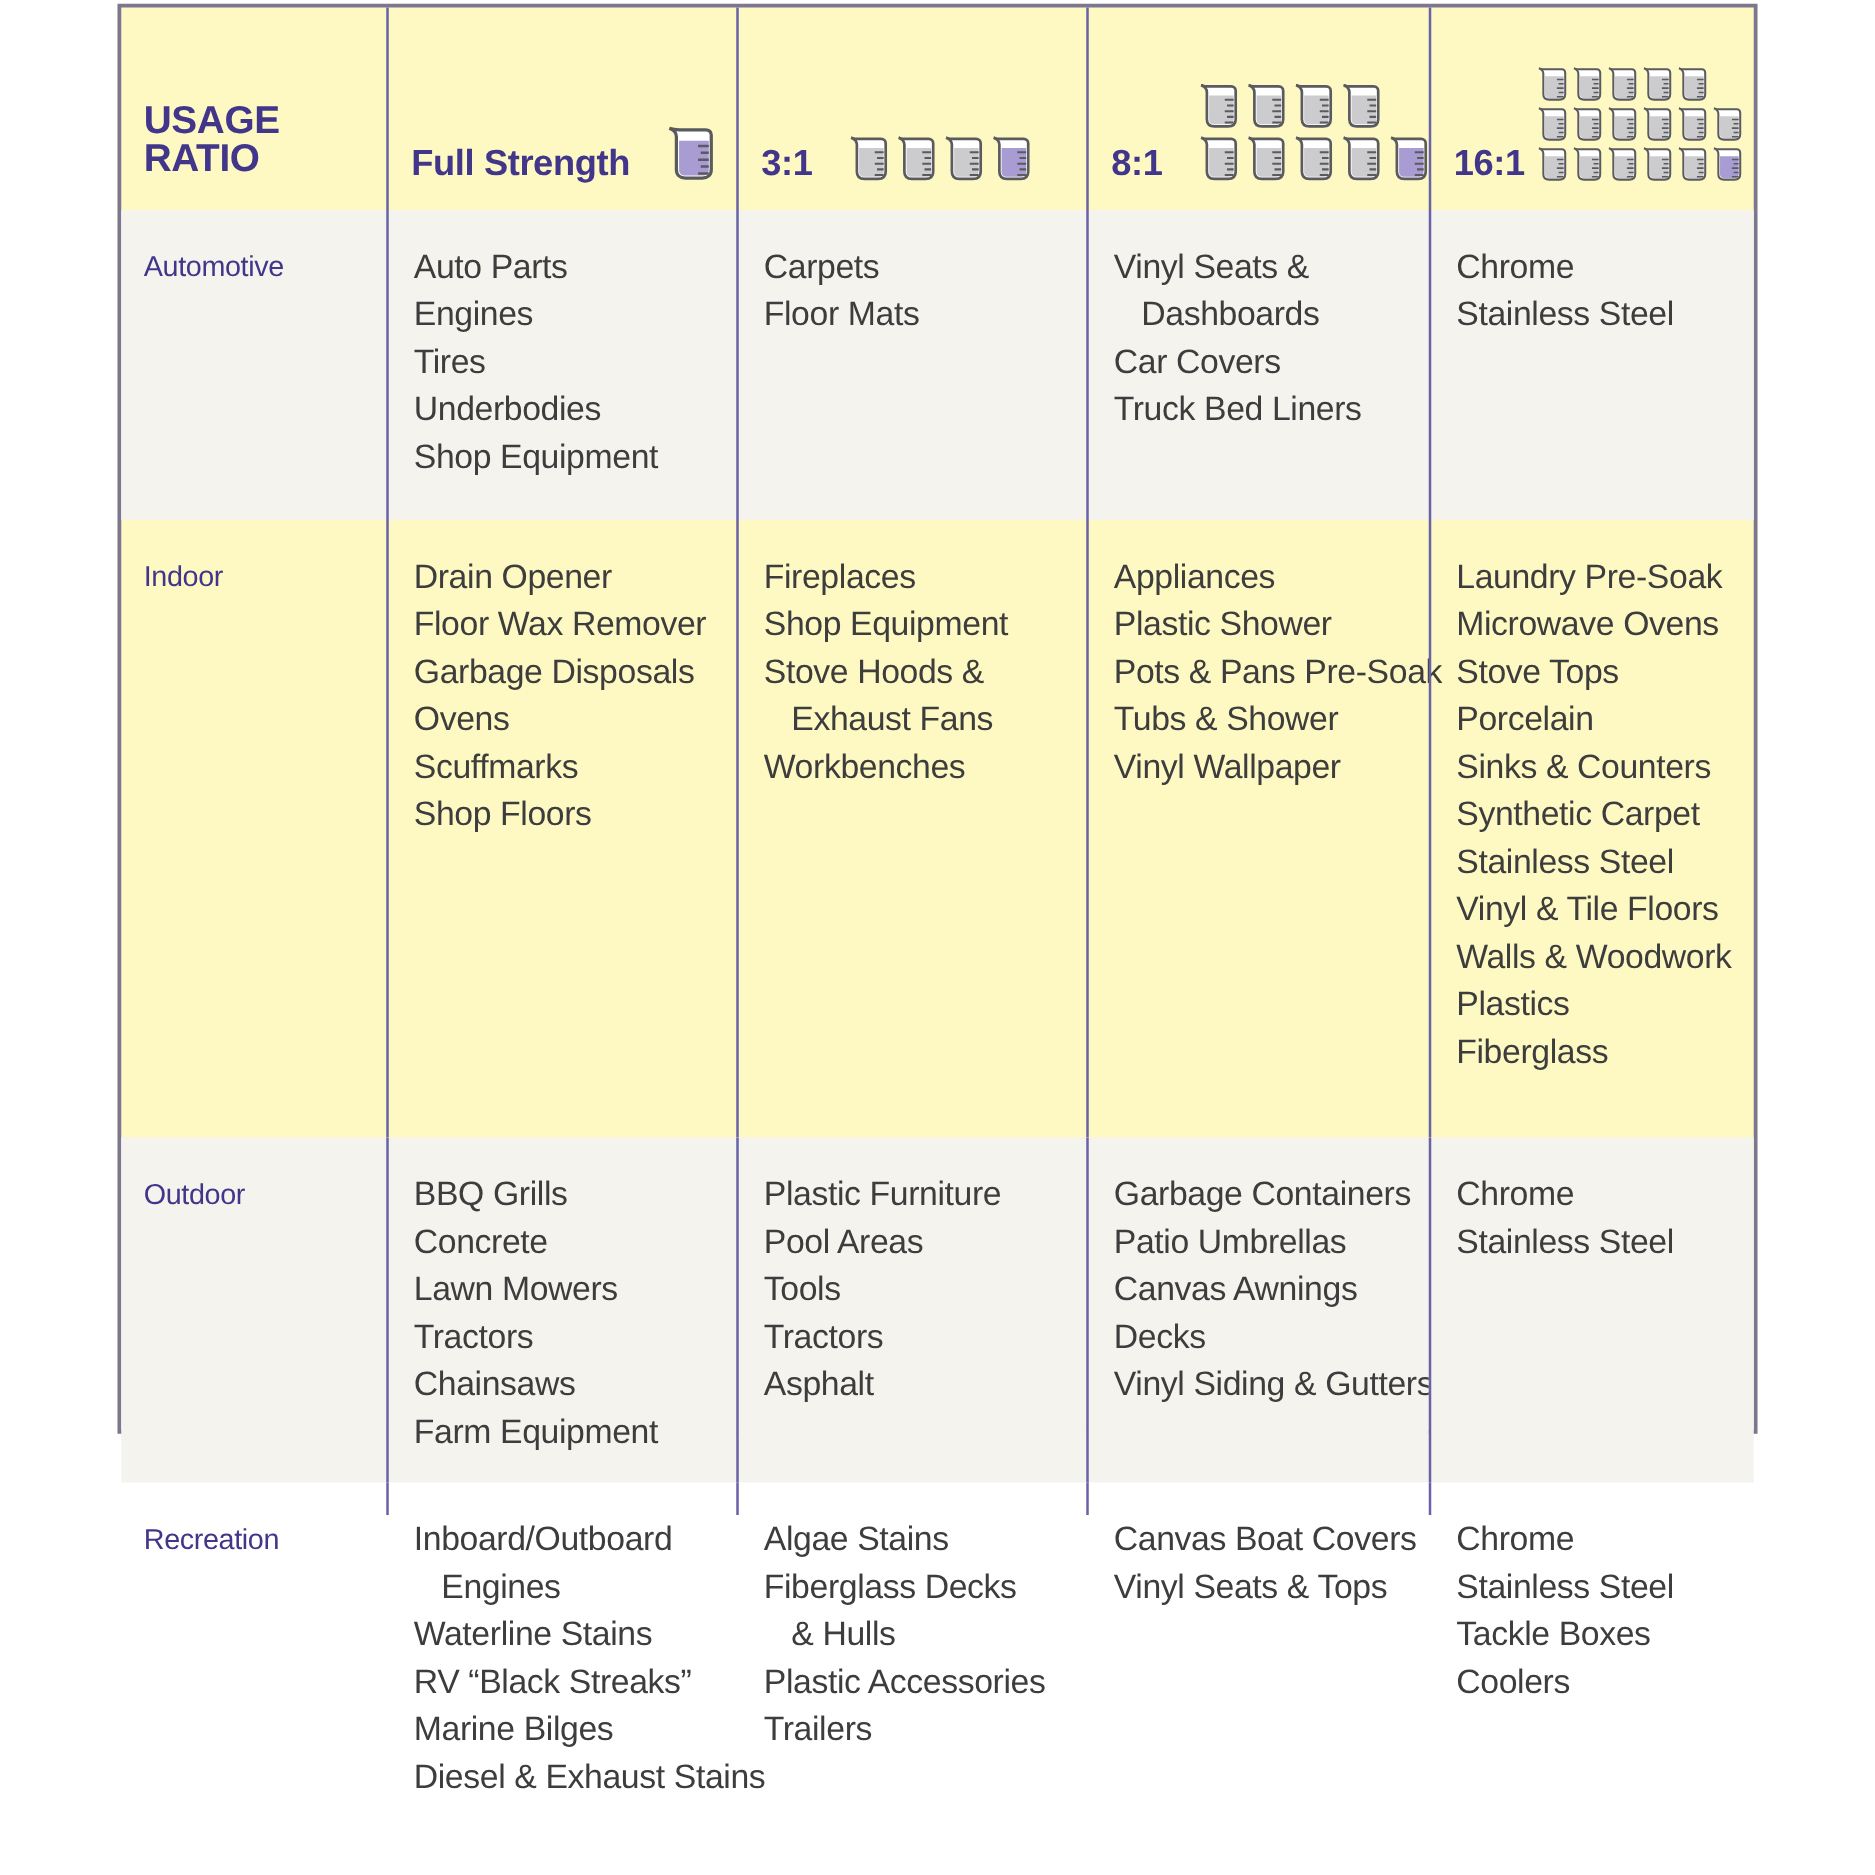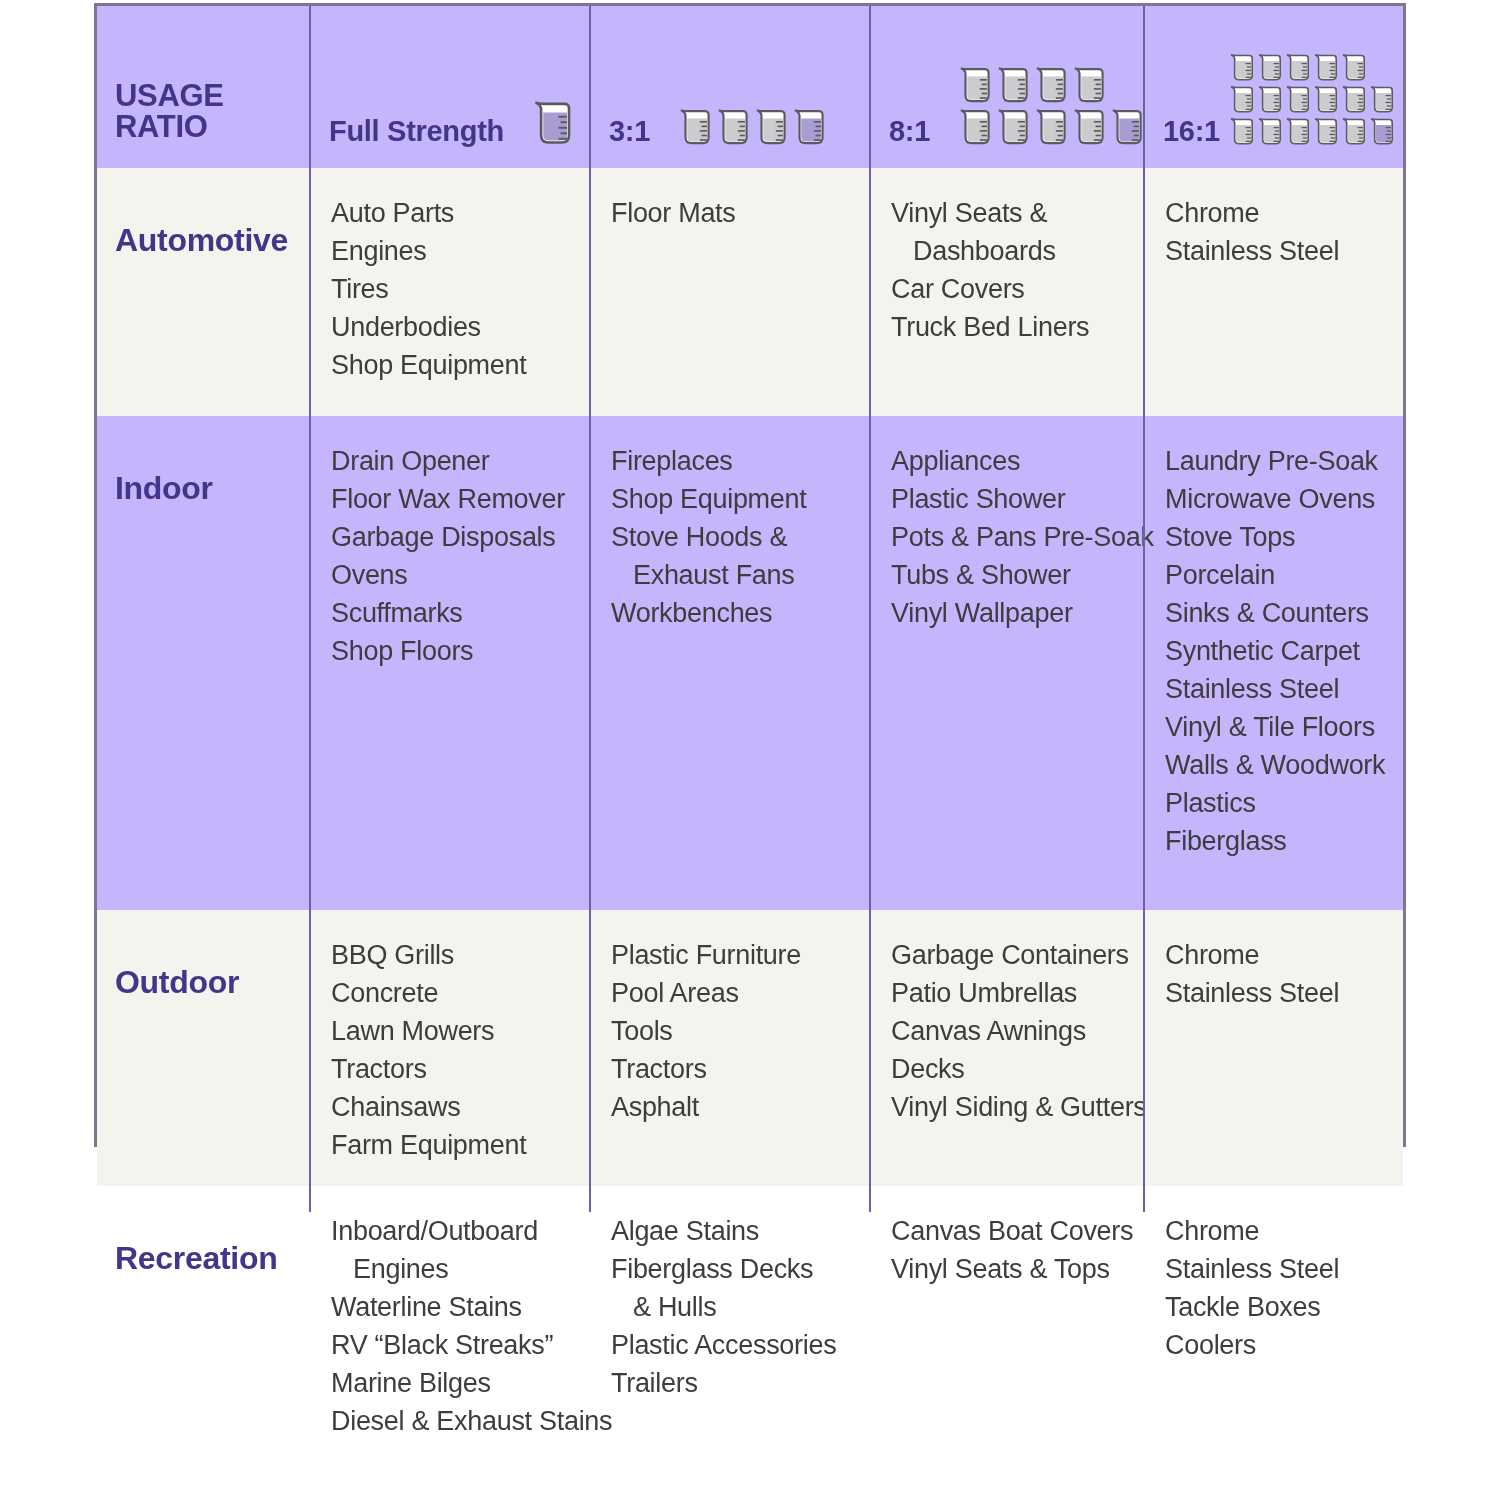--- a/index.html
+++ b/index.html
@@ -17,21 +17,21 @@
   body{
     width:1500px;height:1500px;position:relative;
     font-family:"Liberation Sans","DejaVu Sans",sans-serif;
   }
   .usage-table{
     position:absolute;left:94px;top:3px;width:1312px;height:1144px;
     display:grid;
     grid-template-columns:212px 280px 280px 274px 1fr;
     grid-template-rows:162px 248px 494px 276px 1fr;
     border:3px solid var(--outer-border);
-    background:#c4b5fd;
+    background:#fef9c3;
   }
   .cell{min-width:0;min-height:0;}
   .bordered{border-left:2px solid var(--grid-line);}
   .shaded{background:var(--row-shade);}
   
   .corner-cell{
     display:flex;align-items:flex-end;
     padding:0 4px 26px 18px;
   }
   .corner-label{
@@ -47,22 +47,22 @@
     letter-spacing:-0.3px;line-height:1;white-space:nowrap;
   }
   .beaker-block{display:flex;flex-direction:column;align-items:flex-start;gap:4px;}
   .beaker-row{display:flex;gap:5px;}
   .col-4 .beaker-block{gap:3px;}
   .col-4 .beaker-row{gap:3px;}
   .col-4{gap:9px;}
   
   .cat-cell{padding:26px 8px 0 18px;}
   .cat-label{
-    font-size:32px;font-weight:700;color:var(--purple);
-    letter-spacing:-0.3px;line-height:38px;margin-top:27px;
+    font-size:23px;font-weight:400;color:var(--purple);
+    letter-spacing:-0.3px;line-height:38px;
   }
   .list-cell{padding:26px 8px 0 20px;}
   .item{
     font-size:27px;color:var(--text);line-height:38px;
     letter-spacing:-0.3px;white-space:nowrap;
   }
   .item.indent{padding-left:22px;}
 </style>
 </head>
 <body>
@@ -389,20 +389,21 @@
       <div class="cat-label">Automotive</div>
     </div>
     <div class="cell list-cell bordered shaded">
       <div class="item">Auto Parts</div>
       <div class="item">Engines</div>
       <div class="item">Tires</div>
       <div class="item">Underbodies</div>
       <div class="item">Shop Equipment</div>
     </div>
     <div class="cell list-cell bordered shaded">
+      <div class="item">Carpets</div>
       <div class="item">Floor Mats</div>
     </div>
     <div class="cell list-cell bordered shaded">
       <div class="item">Vinyl Seats &amp;</div>
       <div class="item indent">Dashboards</div>
       <div class="item">Car Covers</div>
       <div class="item">Truck Bed Liners</div>
     </div>
     <div class="cell list-cell bordered shaded">
       <div class="item">Chrome</div>

